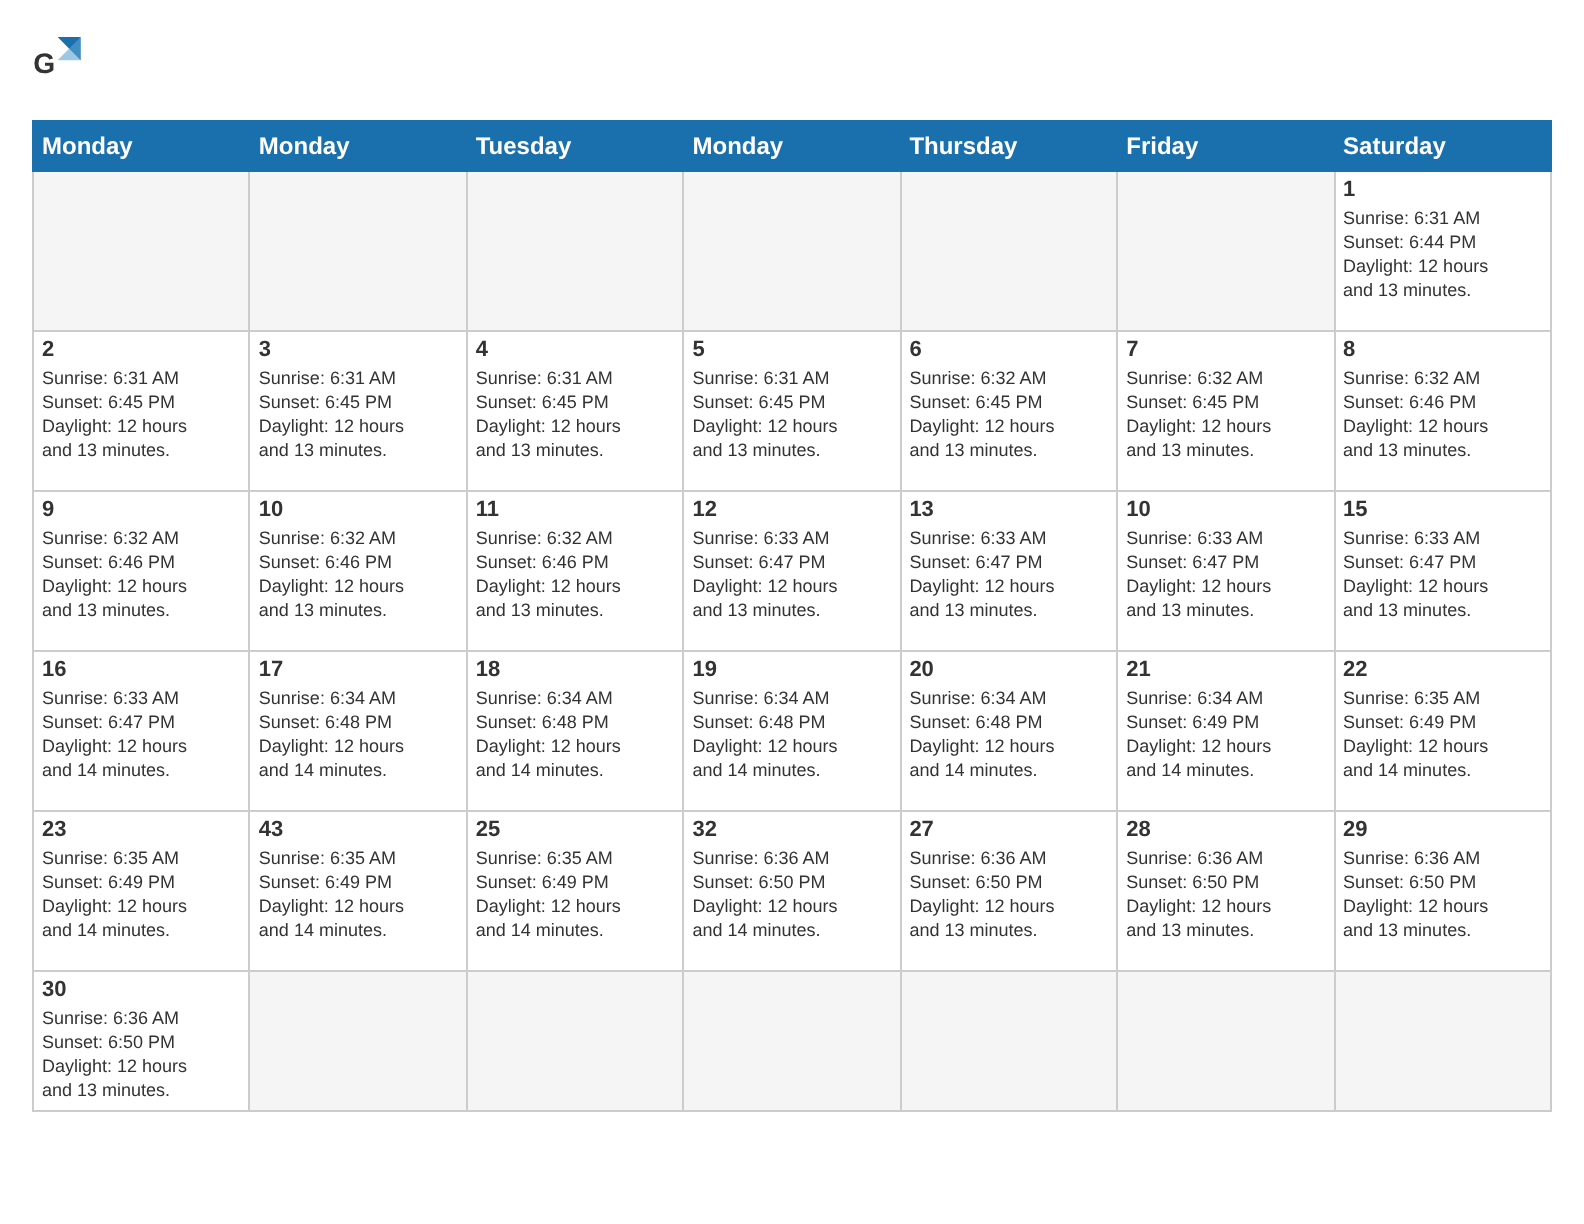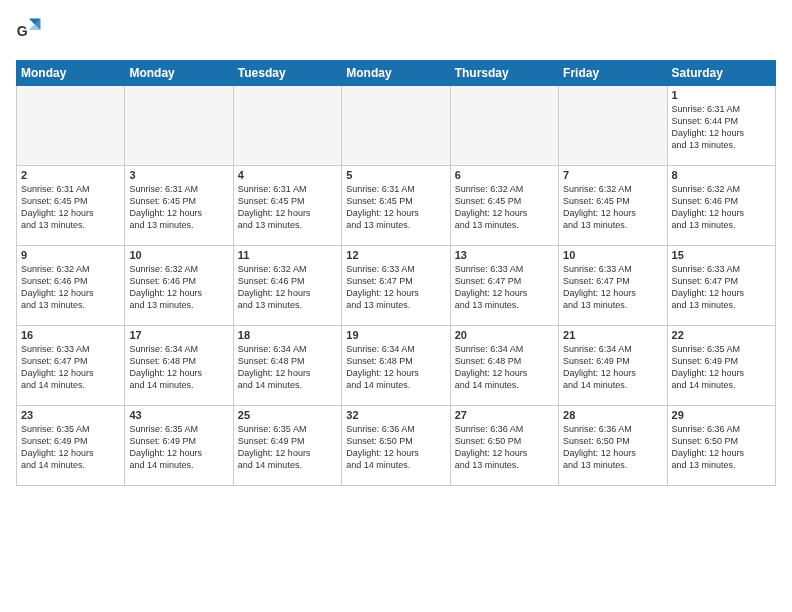--- a/index.html
+++ b/index.html
@@ -336,14 +336,29 @@
 and 13 minutes.</div>
         </td>
         <td>
           <div class="day-number">29</div>
           <div class="day-info" style="white-space: pre-line;">Sunrise: 6:36 AM
 Sunset: 6:50 PM
 Daylight: 12 hours
 and 13 minutes.</div>
         </td>
       </tr>
+      <tr class="last-row">
+        <td>
+          <div class="day-number">30</div>
+          <div class="day-info" style="white-space: pre-line;">Sunrise: 6:36 AM
+Sunset: 6:50 PM
+Daylight: 12 hours
+and 13 minutes.</div>
+        </td>
+        <td class="empty"></td>
+        <td class="empty"></td>
+        <td class="empty"></td>
+        <td class="empty"></td>
+        <td class="empty"></td>
+        <td class="empty"></td>
+      </tr>
     </tbody>
 </table>
 
 </body></html>

